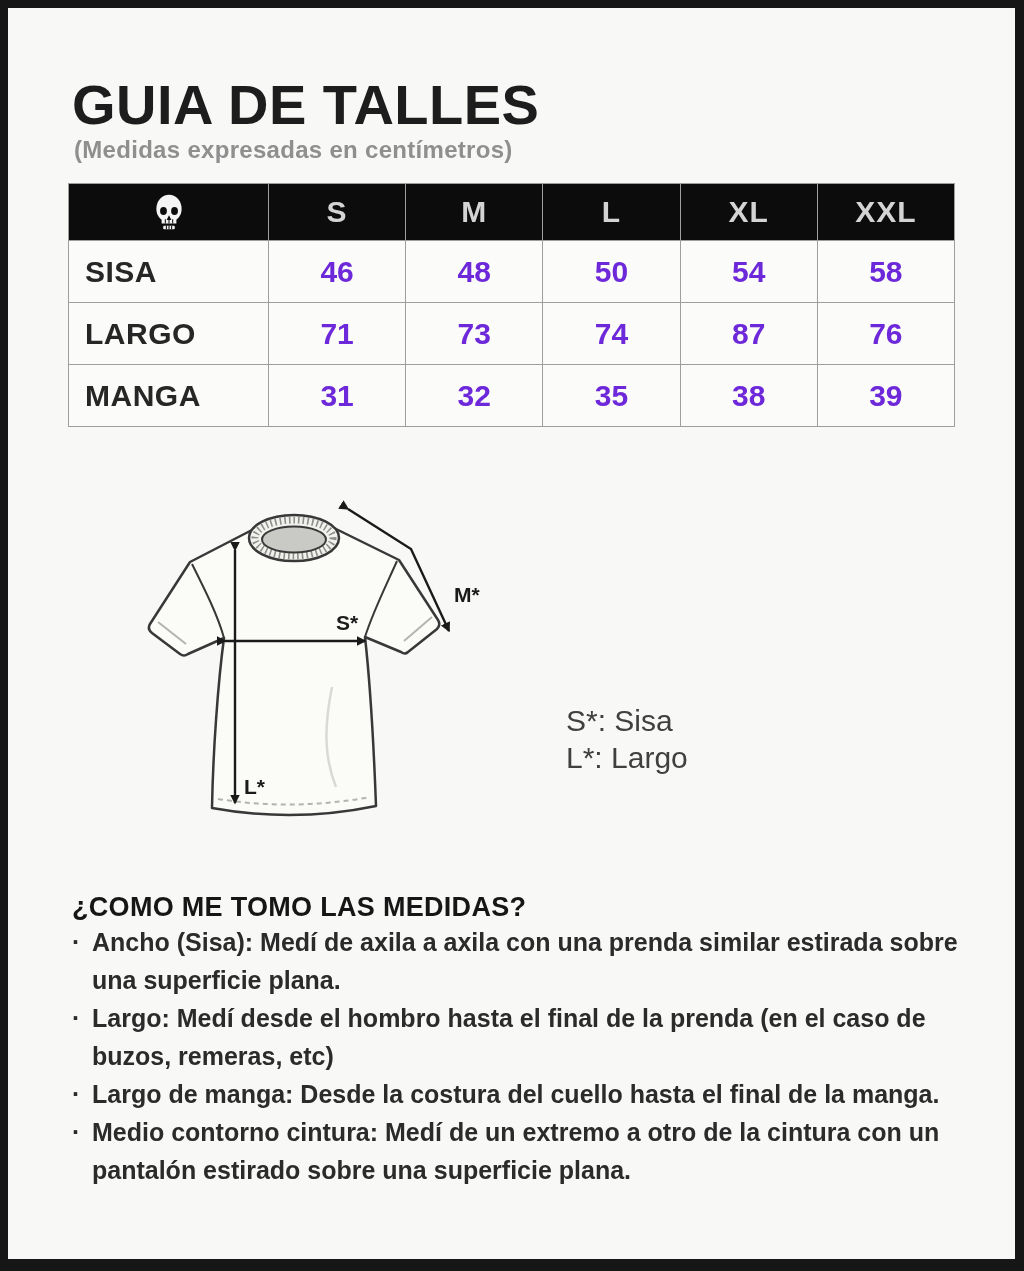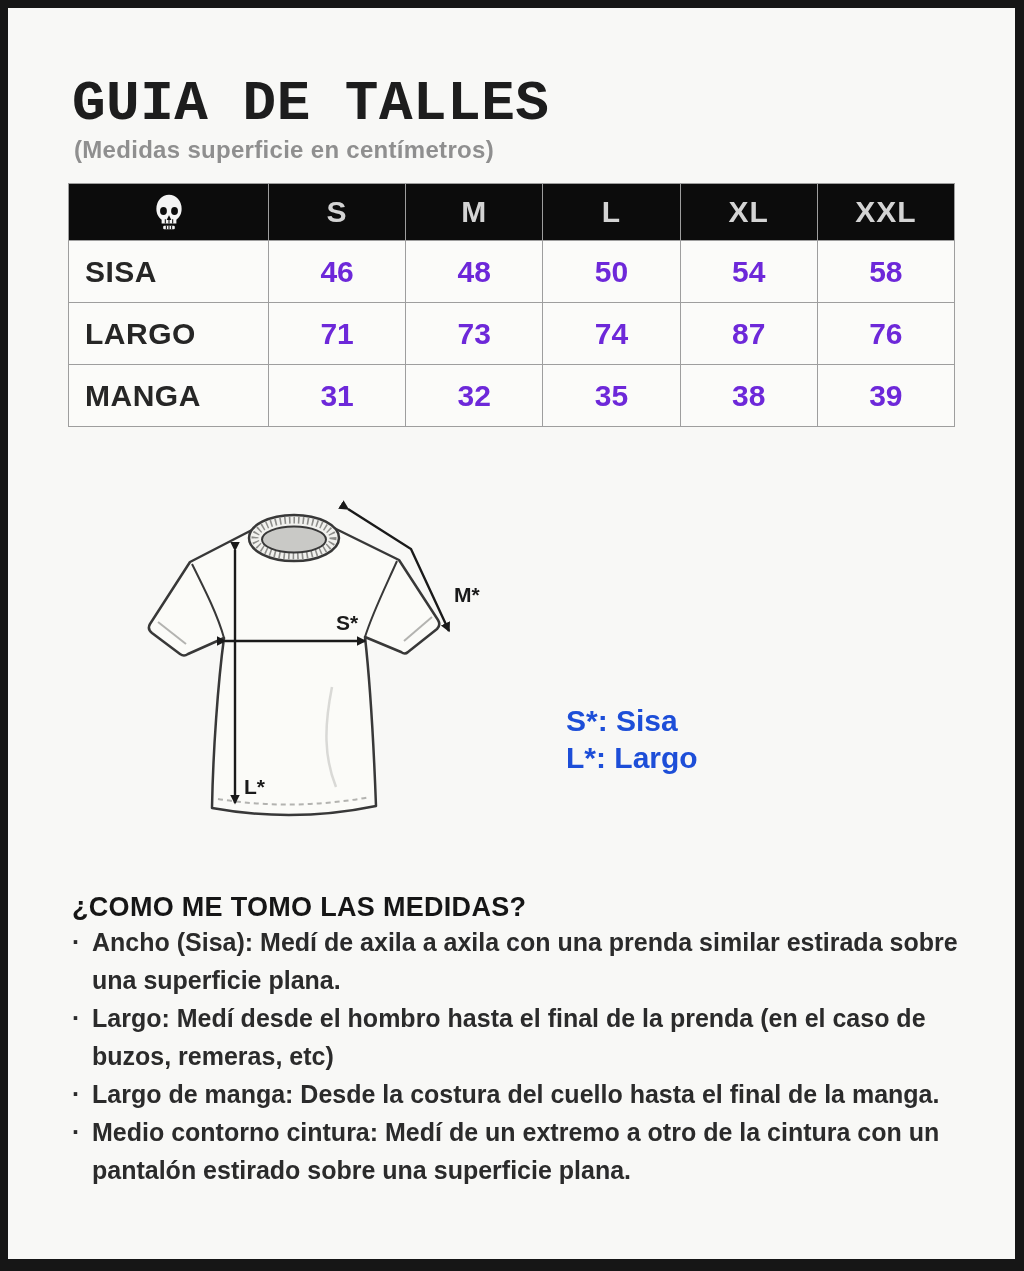--- a/index.html
+++ b/index.html
@@ -12,21 +12,21 @@
   }
   .inner {
     position:absolute; left:8px; top:8px; right:9px; bottom:12px;
     background:#f8f8f6;
   }
 
   
   .title {
     position:absolute; left:64px; top:64px;
     font-size:56px; font-weight:800; letter-spacing:0.5px;
-    color:#1d1d1d; white-space:nowrap;font-family:Liberation Mono, monospace;
+    color:#1d1d1d; white-space:nowrap;
   }
   .subtitle {
     position:absolute; left:66px; top:128px;
     font-size:24px; font-weight:700; letter-spacing:0.3px;
     color:#8f8f8f; white-space:nowrap;
   }
 
   
   table.size-table {
     position:absolute; left:60px; top:175px; width:887px;
@@ -47,41 +47,41 @@
     text-align:left; padding-left:16px; letter-spacing:0.5px; color:#262626;
   }
   .skull-cell svg { vertical-align:middle; }
 
   
   .tshirt-svg { position:absolute; left:126px; top:484px; }
 
   
   .legend {
     position:absolute; left:558px; top:694px;
-    font-size:30px; font-weight:700; color:#1d4ed8; line-height:1.24;
+    font-size:30px; font-weight:400; color:#404040; line-height:1.24;
   }
 
   
   .instructions { position:absolute; left:64px; top:884px; width:898px; }
   .instructions h2 {
     font-size:27px; font-weight:800; color:#161616;
     letter-spacing:0.3px; 
   }
   .bullet-item { display:flex; font-size:25px; font-weight:600; color:#2b2b2b; line-height:1.52; }
   .bullet-dot  { flex:none; width:20px; }
   .bullet-text { flex:1; }
 </style>
 </head>
 <body>
 
 <div class="page">
   <div class="inner">
 
     <div class="title">GUIA DE TALLES</div>
-    <div class="subtitle">(Medidas superficie en centímetros)</div>
+    <div class="subtitle">(Medidas expresadas en centímetros)</div>
 
     <table class="size-table">
       <colgroup>
           <col class="c-label">
           <col>
           <col>
           <col>
           <col>
           <col>
         </colgroup>

